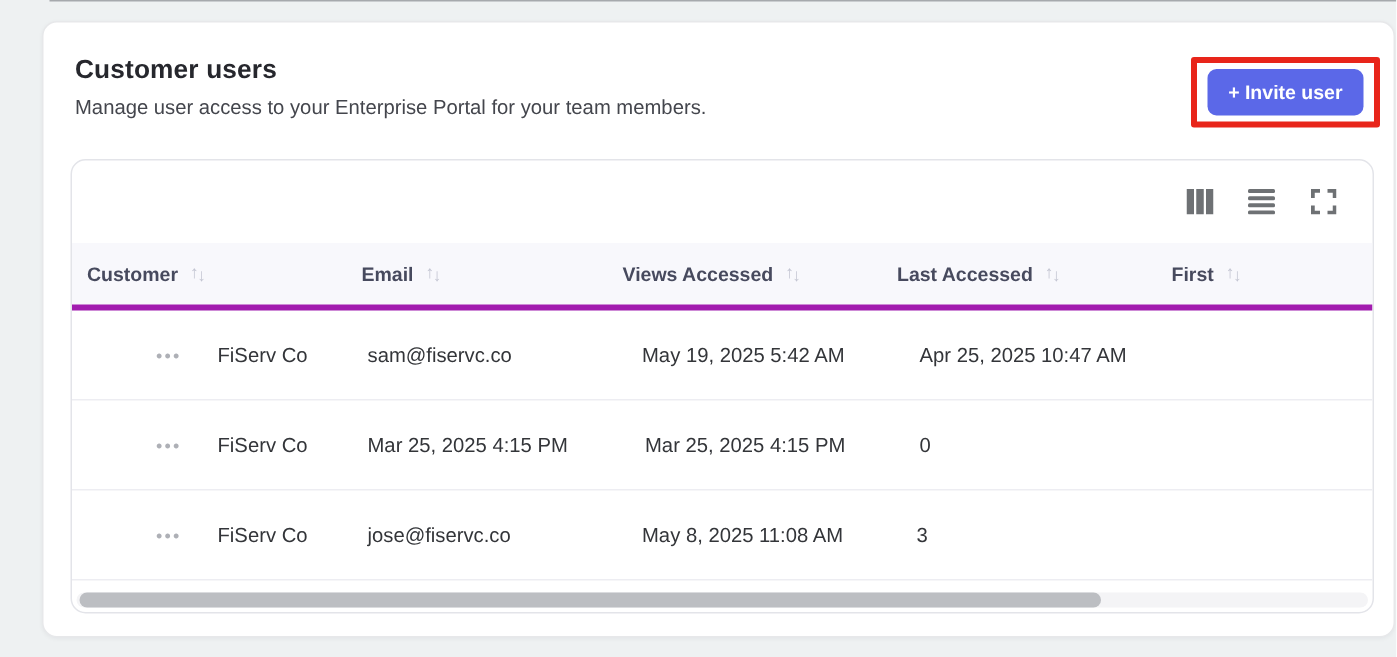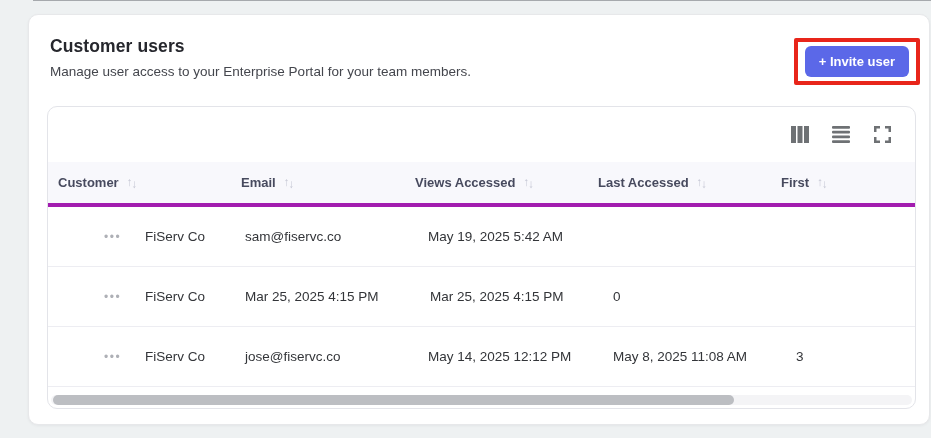--- a/index.html
+++ b/index.html
@@ -135,37 +135,37 @@
       </div>
 
       <div>
         <div class="row">
           <div class="cell-menu">
             <button class="dots">•••</button>
           </div>
           <div class="cell-customer">FiServ Co</div>
           <div class="cell-email">sam@fiservc.co</div>
           <div class="cell-last">May 19, 2025 5:42 AM</div>
+          <div class="cell-first">Apr 25, 2025 10:47 AM</div>
         </div>
         <div class="row">
           <div class="cell-menu">
             <button class="dots">•••</button>
           </div>
           <div class="cell-customer">FiServ Co</div>
           <div class="cell-last">Mar 25, 2025 4:15 PM</div>
           <div class="cell-first">Mar 25, 2025 4:15 PM</div>
           <div class="cell-views">0</div>
         </div>
         <div class="row">
           <div class="cell-menu">
             <button class="dots">•••</button>
           </div>
           <div class="cell-customer">FiServ Co</div>
           <div class="cell-email">jose@fiservc.co</div>
-          <div class="cell-last">May 14, 2025 12:12 PM</div>
           <div class="cell-first">May 8, 2025 11:08 AM</div>
           <div class="cell-views">3</div>
         </div>
       </div>
 
       <div class="hscroll">
         <div class="hthumb"></div>
       </div>
 
     </div>

